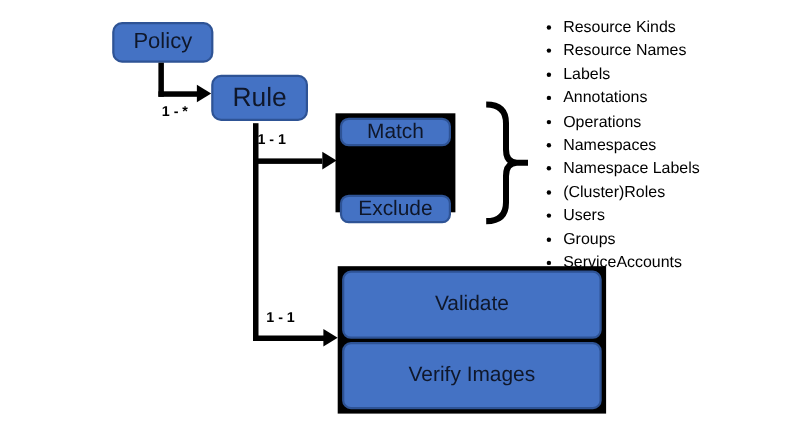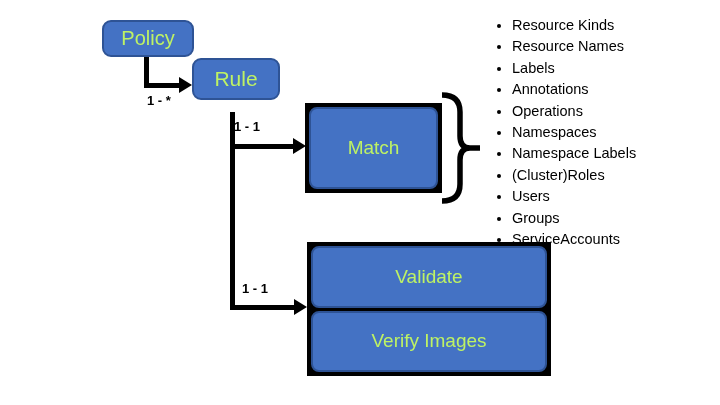--- a/index.html
+++ b/index.html
@@ -8,21 +8,21 @@
     width: 720px;
     height: 405px;
     background: #ffffff;
     font-family: "Liberation Sans", sans-serif;
     overflow: hidden;
   }
   .bluebox {
     background: #4472C4;
     border: 2px solid #2E5395;
     border-radius: 9px;
-    color: #bef264;
+    color: #0f172a;
     display: flex;
     align-items: center;
     justify-content: center;
     box-sizing: border-box;
     white-space: nowrap;
   }
   .abs { position: absolute; }
   .bar { position: absolute; background: #000000; }
   .arrowhead {
     position: absolute;
@@ -42,22 +42,22 @@
     position: absolute;
     background: #000000;
     display: flex;
     flex-direction: column;
     gap: 3px;
     padding: 4px;
     box-sizing: border-box;
   }
   .blackbox .bluebox { flex: 1; border-radius: 8px; }
   .node-policy { left:102px; top:20px; width:92px; height:37px; font-size:20px; }
-  .node-rule   { left:192px; top:58px; width:88px; height:42px; font-size:21px; }
-  .me-container { left:305px; top:103px; width:137px; height:90px;gap:44px; }
+  .node-rule   { left:192px; top:68px; width:88px; height:42px; font-size:24px; }
+  .me-container { left:305px; top:103px; width:109px; height:90px;gap:44px; }
   .me-container .bluebox { font-size:19px; }
   .actions-container { left:307px; top:242px; width:244px; height:134px; }
   .actions-container .bluebox { font-size:19px; }
   .criteria-list {
     position: absolute;
     left: 492px;
     top: 15px;
     width: 225px;
     margin: 0;
     padding: 0 0 0 20px;
@@ -89,20 +89,23 @@
   <div class="bar" style="left:230px; top:112px; width:5px; height:198px;"></div>
 
   <div class="bar" style="left:230px; top:144px; width:63px; height:5px;"></div>
   <div class="arrowhead" style="left:293px; top:138px;"></div>
   <div class="edge-label" style="left:234px; top:119px;">1 - 1</div>
 
   <div class="blackbox me-container">
     <div class="bluebox">
       <span>Match</span>
     </div>
+    <div class="bluebox">
+      <span>Exclude</span>
+    </div>
   </div>
 
   <svg class="brace-svg" width="48" height="116" viewBox="0 0 48 116">
     <path d="M 8 5 Q 26 5 26 22 L 26 46 Q 26 58 36 58 L 46 58 L 36 58 Q 26 58 26 70 L 26 94 Q 26 111 8 111" fill="none" stroke="#000000" stroke-width="5.5" stroke-linecap="butt" stroke-linejoin="miter"></path>
   </svg>
 
   <ul class="criteria-list">
     <li>Resource Kinds</li>
     <li>Resource Names</li>
     <li>Labels</li>

